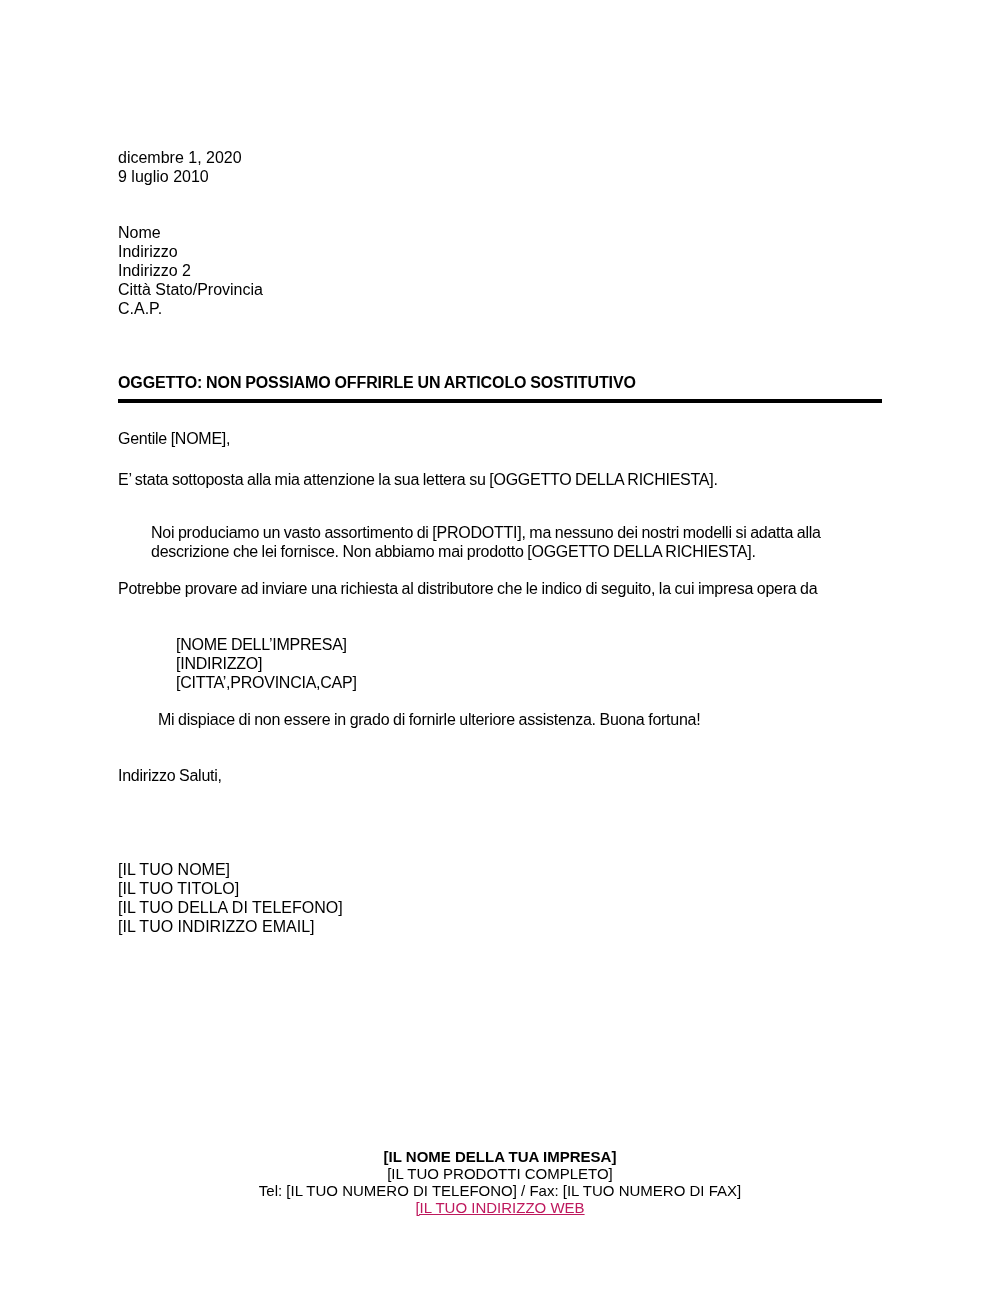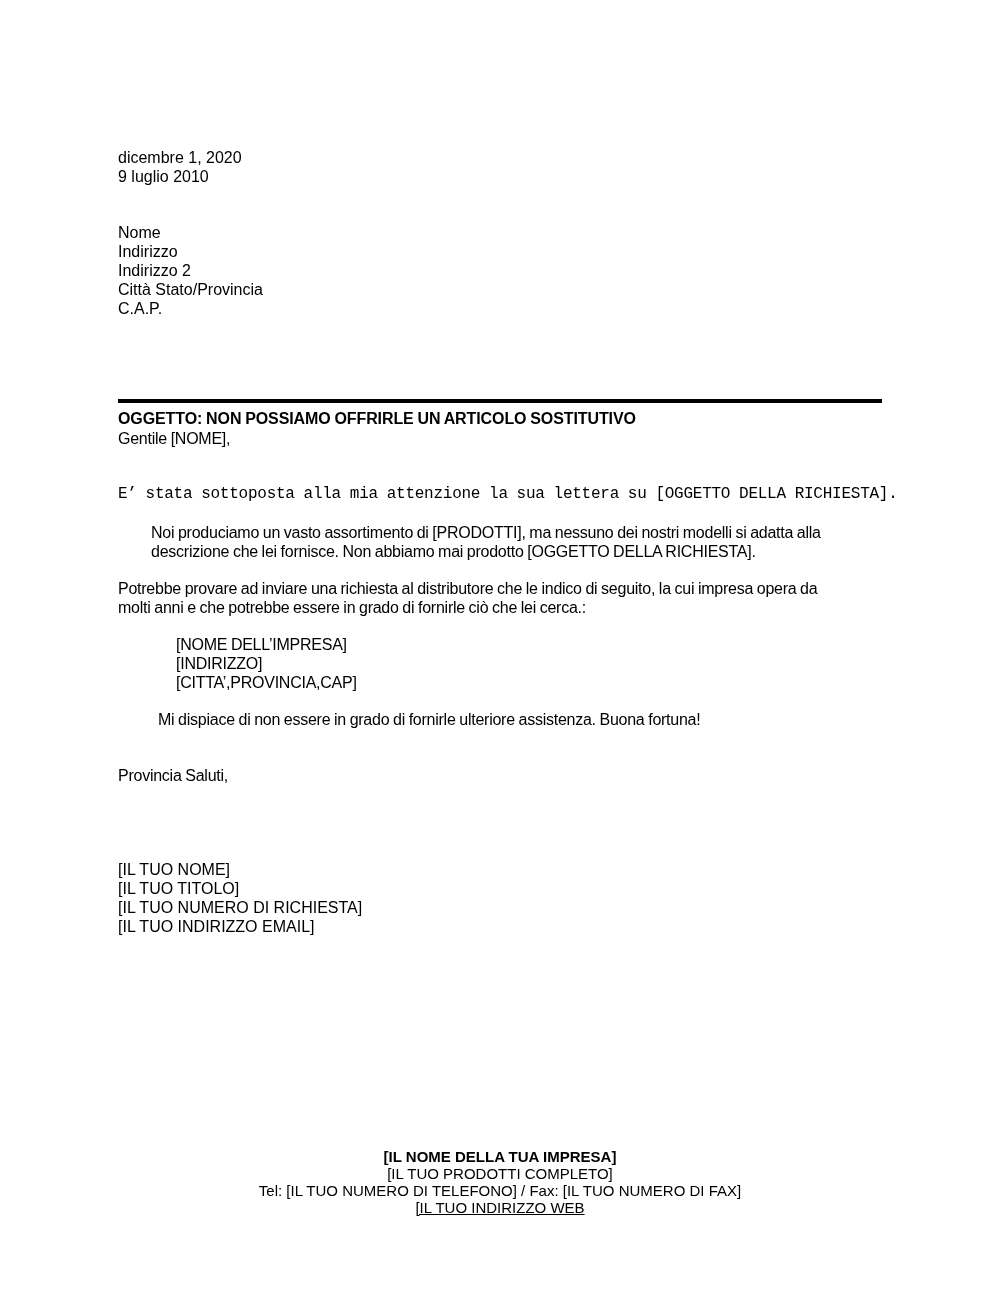--- a/index.html
+++ b/index.html
@@ -7,69 +7,68 @@
            font-family: "Liberation Sans", sans-serif; color: #000; }
     .abs { position: absolute; }
     .t { font-size: 16px; line-height: 19px; white-space: nowrap; }
     .block div { font-size: 16px; line-height: 19px; white-space: nowrap; }
     .subject { font-size: 16px; font-weight: bold; line-height: 19px; }
     .rule { position: absolute; left: 118px; width: 764px; top: 399px; height: 4px; background: #000; }
     .cond { font-size: 16px; line-height: 19px; letter-spacing: -0.25px; word-spacing: -0.5px; }
     .footer { position: absolute; left: 0; width: 1000px; top: 1148px; text-align: center; }
     .footer div { font-size: 15px; line-height: 17px; }
     .footer .bold { font-weight: bold; }
-    .footer a { color: #000000; text-decoration: underline; }
+    .footer a { color: #be185d; text-decoration: underline; }
   </style>
 </head>
 <body>
 
 <div class="abs block" style="left:118px; top:148px;">
   <div>dicembre 1, 2020</div>
   <div>9 luglio 2010</div>
 </div>
 
 <div class="abs block" style="left:118px; top:223px;">
   <div>Nome</div>
   <div>Indirizzo</div>
   <div>Indirizzo 2</div>
   <div>Città Stato/Provincia</div>
   <div>C.A.P.</div>
 </div>
 
-<div class="abs subject cond" style="left:118px; top:373px; letter-spacing:-0.1px;margin-top:36px;">OGGETTO: NON POSSIAMO OFFRIRLE UN ARTICOLO SOSTITUTIVO</div>
+<div class="abs subject cond" style="left:118px; top:373px; letter-spacing:-0.1px;">OGGETTO: NON POSSIAMO OFFRIRLE UN ARTICOLO SOSTITUTIVO</div>
 <div class="rule"></div>
 
 <div class="abs t cond" style="left:118px; top:429px;">Gentile [NOME],</div>
 
-<div class="abs t cond" style="left:118px; top:485px;font-family:Liberation Mono, monospace;">E’ stata sottoposta alla mia attenzione la sua lettera su [OGGETTO DELLA RICHIESTA].</div>
+<div class="abs t cond" style="left:118px; top:470px;">E’ stata sottoposta alla mia attenzione la sua lettera su [OGGETTO DELLA RICHIESTA].</div>
 
 <div class="abs block cond" style="left:118px; top:523px;margin-left:33px;">
   <div class="cond">Noi produciamo un vasto assortimento di [PRODOTTI], ma nessuno dei nostri modelli si adatta alla</div>
   <div class="cond">descrizione che lei fornisce. Non abbiamo mai prodotto [OGGETTO DELLA RICHIESTA].</div>
 </div>
 
 <div class="abs block cond" style="left:118px; top:579px;">
   <div class="cond">Potrebbe provare ad inviare una richiesta al distributore che le indico di seguito, la cui impresa opera da</div>
-  <div class="cond">molti anni e che potrebbe essere in grado di fornirle ciò che lei cerca.:</div>
 </div>
 
 <div class="abs block" style="left:176px; top:635px;">
   <div class="cond">[NOME DELL’IMPRESA]</div>
   <div class="cond">[INDIRIZZO]</div>
   <div class="cond">[CITTA’,PROVINCIA,CAP]</div>
 </div>
 
 <div class="abs t cond" style="left:118px; top:710px;margin-left:40px;">Mi dispiace di non essere in grado di fornirle ulteriore assistenza. Buona fortuna!</div>
 
-<div class="abs t cond" style="left:118px; top:766px;">Provincia Saluti,</div>
+<div class="abs t cond" style="left:118px; top:766px;">Indirizzo Saluti,</div>
 
 <div class="abs block" style="left:118px; top:860px;">
   <div>[IL TUO NOME]</div>
   <div>[IL TUO TITOLO]</div>
-  <div>[IL TUO NUMERO DI RICHIESTA]</div>
+  <div>[IL TUO DELLA DI TELEFONO]</div>
   <div>[IL TUO INDIRIZZO EMAIL]</div>
 </div>
 
 <div class="footer">
   <div class="bold">[IL NOME DELLA TUA IMPRESA]</div>
   <div>[IL TUO PRODOTTI COMPLETO]</div>
   <div>Tel: [IL TUO NUMERO DI TELEFONO] / Fax: [IL TUO NUMERO DI FAX]</div>
   <div><a>[IL TUO INDIRIZZO WEB</a></div>
 </div>
 

